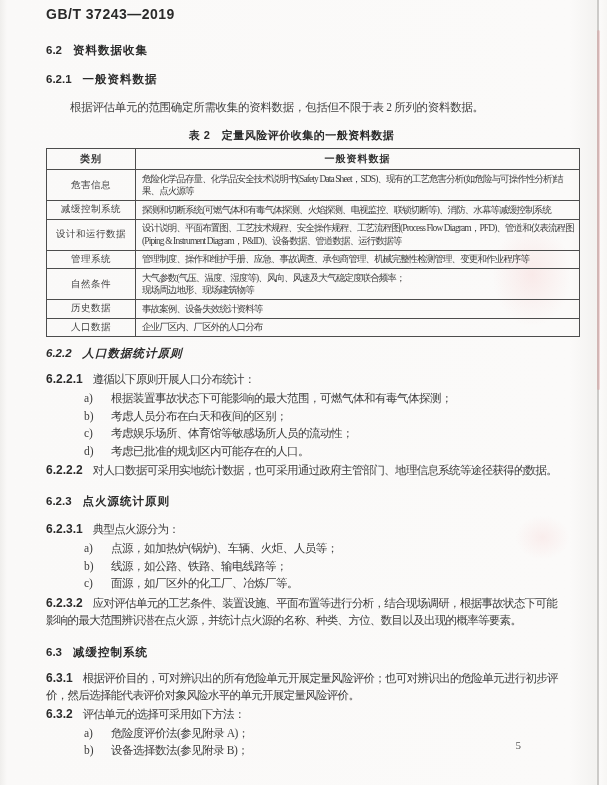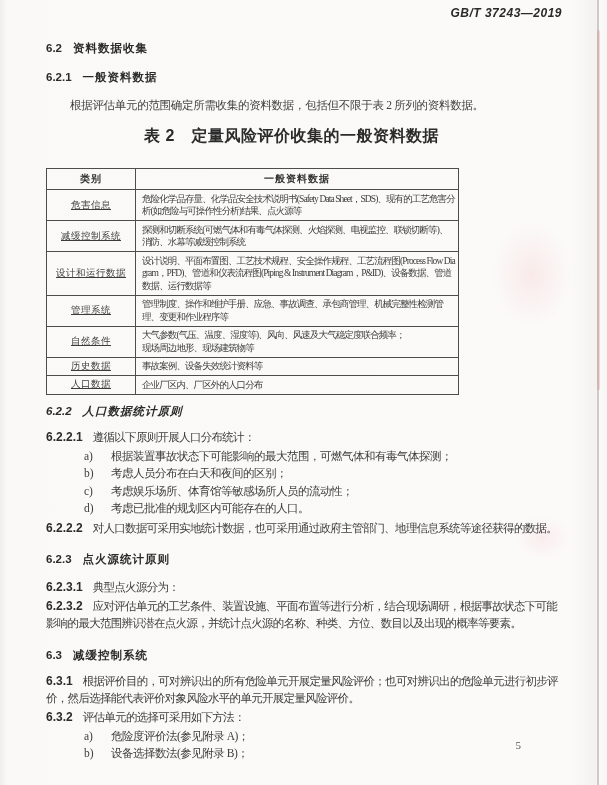--- a/index.html
+++ b/index.html
@@ -16,48 +16,48 @@
     background:linear-gradient(90deg,#efeeec 0px,#faf9f8 7px,#fbfaf9 570px,#f3f2f0 596px,#fbfaf9 600px,#f7f6f4 607px);
   }
   .edge-line{position:absolute;top:0;bottom:0;right:8px;width:2px;background:rgba(170,168,164,0.55);}
   .edge-pink{position:absolute;top:30px;height:360px;right:7px;width:3px;background:rgba(224,130,130,0.28);border-radius:2px;}
   .smudge1{position:absolute;left:492px;top:222px;width:80px;height:105px;
     background:radial-gradient(ellipse at center,rgba(238,150,150,0.16),rgba(238,150,150,0) 70%);}
   .smudge2{position:absolute;left:515px;top:515px;width:55px;height:45px;
     background:radial-gradient(ellipse at center,rgba(238,150,150,0.13),rgba(238,150,150,0) 70%);}
   .content{position:absolute;left:46px;top:6px;width:516px;}
   .doc-header{
-    text-align:right;
-    font-family:"Liberation Sans","DejaVu Sans",sans-serif;
-    font-weight:bold;font-size:12px;color:#2a2a2a;letter-spacing:0.5px;font-style:italic;
+    text-align:left;
+    font-family:"Liberation Sans","DejaVu Sans",sans-serif;
+    font-weight:bold;font-size:14px;color:#2a2a2a;letter-spacing:0.5px;
   }
   .heading{
     font-family:"Liberation Sans","DejaVu Sans",sans-serif;
     font-weight:bold;font-size:11.5px;color:#2b2b2b;
   }
   .heading .h-num{display:inline-block;margin-right:11px;}
   .heading .h-title{letter-spacing:1px;}
   .h62{margin-top:21px;}
   .h621{margin-top:14px;}
   .h622{margin-top:9px;font-style:italic;}
   .h623{margin-top:15px;}
   .h63{margin-top:16px;}
   .intro-p{margin-top:12px;font-size:11.5px;letter-spacing:-0.3px;text-indent:24px;line-height:16px;}
   .table-title{
     margin-top:13px;width:491px;text-align:center;
     font-family:"Liberation Sans","DejaVu Sans",sans-serif;
-    font-weight:bold;font-size:16px;color:#2b2b2b;letter-spacing:0.5px;
-  }
-  table.data-table{margin-top:21px;border-collapse:collapse;width:413px;table-layout:fixed;}
+    font-weight:bold;font-size:11px;color:#2b2b2b;letter-spacing:0.5px;
+  }
+  table.data-table{margin-top:5px;border-collapse:collapse;width:534px;table-layout:fixed;}
   table.data-table th,table.data-table td{border:1px solid #4d4d4d;}
   table.data-table{border:1.5px solid #3f3f3f;}
   th.col-cat{width:84px;}
   th{font-family:"Liberation Sans","DejaVu Sans",sans-serif;font-weight:bold;font-size:10px;
      color:#333;padding:3px 2px;letter-spacing:1px;}
-  td.cat{width:84px;text-align:center;font-size:9.5px;color:#3c3c3c;letter-spacing:0.5px;padding:2px 1px;text-decoration:underline;}
+  td.cat{width:84px;text-align:center;font-size:9.5px;color:#3c3c3c;letter-spacing:0.5px;padding:2px 1px;}
   td.val{
     font-size:9.5px;line-height:12.5px;color:#3c3c3c;
     padding:2.5px 3px 2.5px 6px;letter-spacing:-0.9px;
     white-space:pre-line;word-break:break-all;
   }
   .clause{font-size:11.5px;letter-spacing:-0.7px;line-height:17px;color:#3c3c3c;}
   .clause-num{
     font-family:"Liberation Sans","DejaVu Sans",sans-serif;
     font-weight:bold;font-size:12px;letter-spacing:0;color:#2b2b2b;padding-right:10px;
   }
@@ -161,20 +161,31 @@
       <span class="clause-num">6.2.2.2</span><span class="clause-text">对人口数据可采用实地统计数据，也可采用通过政府主管部门、地理信息系统等途径获得的数据。</span>
     </div>
 
     <div class="heading h623">
       <span class="h-num">6.2.3</span><span class="h-title">点火源统计原则</span>
     </div>
 
     <div class="clause c6231">
       <span class="clause-num">6.2.3.1</span><span class="clause-text">典型点火源分为：</span>
     </div>
+    <div class="list">
+      <div class="li">
+        <span class="li-label">a)</span><span>点源，如加热炉(锅炉)、车辆、火炬、人员等；</span>
+      </div>
+      <div class="li">
+        <span class="li-label">b)</span><span>线源，如公路、铁路、输电线路等；</span>
+      </div>
+      <div class="li">
+        <span class="li-label">c)</span><span>面源，如厂区外的化工厂、冶炼厂等。</span>
+      </div>
+    </div>
 
     <div class="clause c6232">
       <span class="clause-num">6.2.3.2</span><span class="clause-text">应对评估单元的工艺条件、装置设施、平面布置等进行分析，结合现场调研，根据事故状态下可能影响的最大范围辨识潜在点火源，并统计点火源的名称、种类、方位、数目以及出现的概率等要素。</span>
     </div>
 
     <div class="heading h63">
       <span class="h-num">6.3</span><span class="h-title">减缓控制系统</span>
     </div>
 
     <div class="clause c631">

